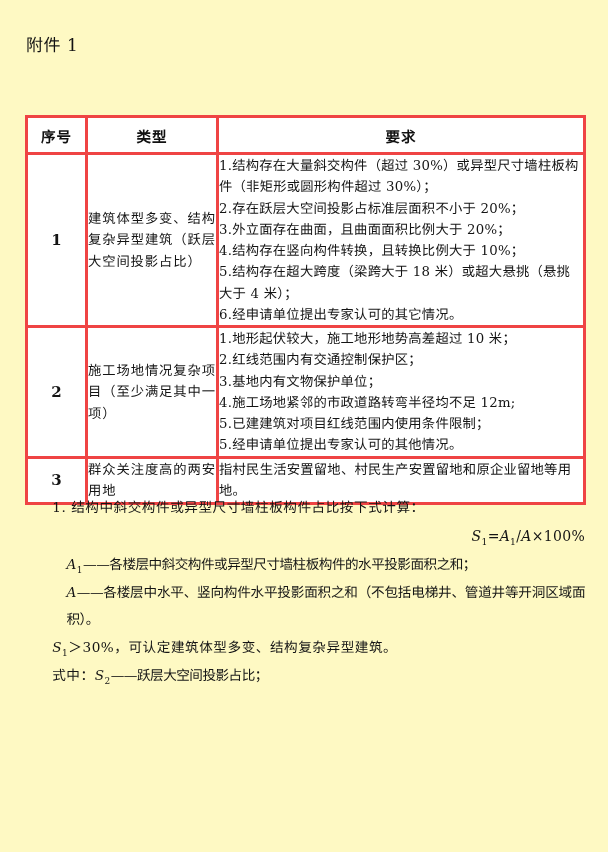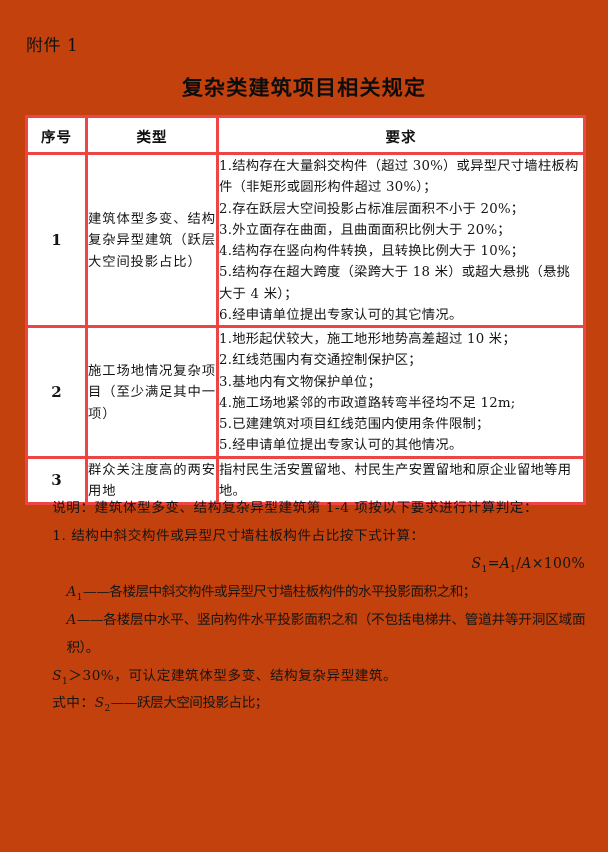--- a/index.html
+++ b/index.html
@@ -13,21 +13,21 @@
     background: #ffffff;
     font-family: "DejaVu Serif", "Liberation Serif", serif;
     color: #141414;
     overflow: hidden;
   }
 
   .page {
     position: relative;
     width: 608px;
     height: 852px;
-    background: #c2410c;
+    background: #fef9c3;
     box-sizing: border-box;
     padding: 16px;
   }
 
   
   .attach-label {
     position: absolute;
     left: 26px;
     top: 31px;
     font-size: 17px;
@@ -144,21 +144,20 @@
   .var sub { font-size: 0.66em; font-style: normal; }
   .dash { letter-spacing: -0.5px; }
 </style>
 </head>
 <body>
 
 <div class="page">
 
   <div class="attach-label">附件 1</div>
 
-  <div class="doc-title">复杂类建筑项目相关规定</div>
 
   <div class="tbl-wrap">
     <table class="regs">
       <colgroup>
         <col class="c-no">
           <col class="c-type">
           <col class="c-req">
       </colgroup>
       <thead>
         <tr>
@@ -198,21 +197,20 @@
           <td class="req-cell mid">
             <div class="req-line">指村民生活安置留地、村民生产安置留地和原企业留地等用地。</div>
           </td>
         </tr>
       </tbody>
     </table>
   </div>
 
   <div class="body-text">
 
-    <div class="para ind1">说明：建筑体型多变、结构复杂异型建筑第 1-4 项按以下要求进行计算判定：</div>
 
     <div class="para ind1">1. 结构中斜交构件或异型尺寸墙柱板构件占比按下式计算：</div>
 
     <div class="formula">
       <span class="var"><i>S</i><sub>1</sub></span><span>=</span><span class="var"><i>A</i><sub>1</sub></span><span>/</span><span class="var"><i>A</i></span><span>×100%</span>
     </div>
 
 
     <div class="para hang"><span class="var"><i>A</i><sub>1</sub></span><span class="dash">——各楼层中斜交构件或异型尺寸墙柱板构件的水平投影面积之和；</span></div>
 

